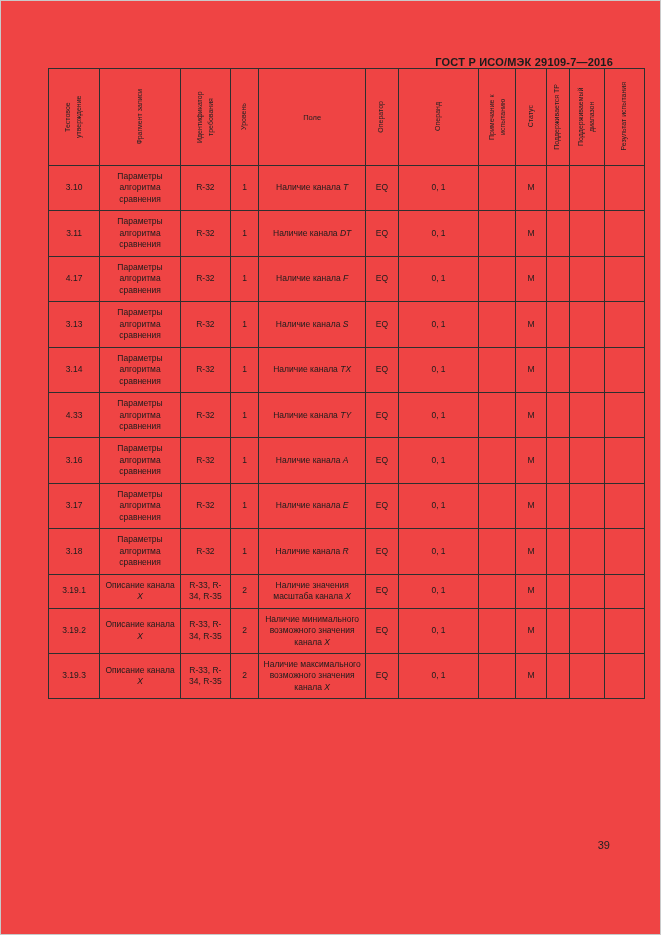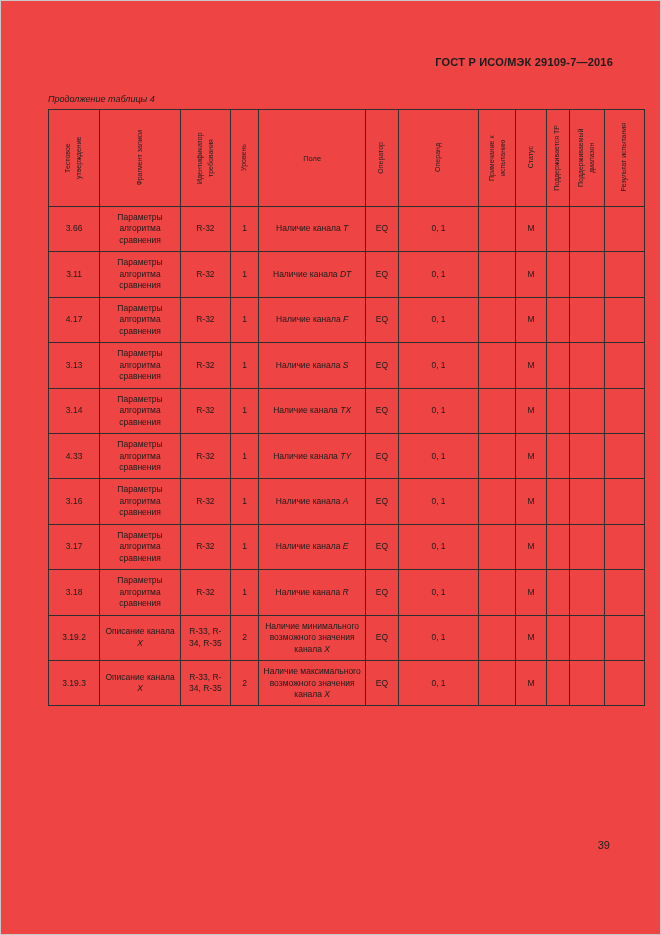--- a/index.html
+++ b/index.html
@@ -69,21 +69,20 @@
     color: #222;
   }
 </style>
 </head>
 <body>
 
 <div class="page">
 
   <div class="doc-header">ГОСТ Р ИСО/МЭК 29109-7—2016</div>
 
-  <div class="caption">Продолжение таблицы 4</div>
 
   <table class="main">
     <colgroup>
       <col style="width:47px">
         <col style="width:74px">
         <col style="width:46px">
       <col style="width:26px">
         <col style="width:98px">
         <col style="width:30px">
       <col style="width:74px">
@@ -104,21 +103,21 @@
           <th><span class="vtext">Операнд</span></th>
           <th><span class="vtext">Примечание к испытанию</span></th>
           <th><span class="vtext">Статус</span></th>
           <th><span class="vtext">Поддерживается ТР</span></th>
           <th><span class="vtext">Поддерживаемый диапазон</span></th>
           <th><span class="vtext">Результат испытания</span></th>
         </tr>
     </thead>
     <tbody id="table-body">
         <tr>
-          <td>3.66</td>
+          <td>3.10</td>
           <td>Параметры алгоритма сравнения</td>
           <td>R-32</td>
           <td>1</td>
           <td>Наличие канала <i>T</i></td>
           <td>EQ</td>
           <td>0, 1</td>
           <td></td>
           <td>М</td>
           <td></td>
           <td></td>
@@ -221,20 +220,34 @@
           <td></td>
           <td></td>
           <td></td>
         </tr>
         <tr>
           <td>3.18</td>
           <td>Параметры алгоритма сравнения</td>
           <td>R-32</td>
           <td>1</td>
           <td>Наличие канала <i>R</i></td>
+          <td>EQ</td>
+          <td>0, 1</td>
+          <td></td>
+          <td>М</td>
+          <td></td>
+          <td></td>
+          <td></td>
+        </tr>
+        <tr>
+          <td>3.19.1</td>
+          <td>Описание канала <i>X</i></td>
+          <td>R-33, R-34, R-35</td>
+          <td>2</td>
+          <td>Наличие значения масштаба канала <i>X</i></td>
           <td>EQ</td>
           <td>0, 1</td>
           <td></td>
           <td>М</td>
           <td></td>
           <td></td>
           <td></td>
         </tr>
         <tr>
           <td>3.19.2</td>

